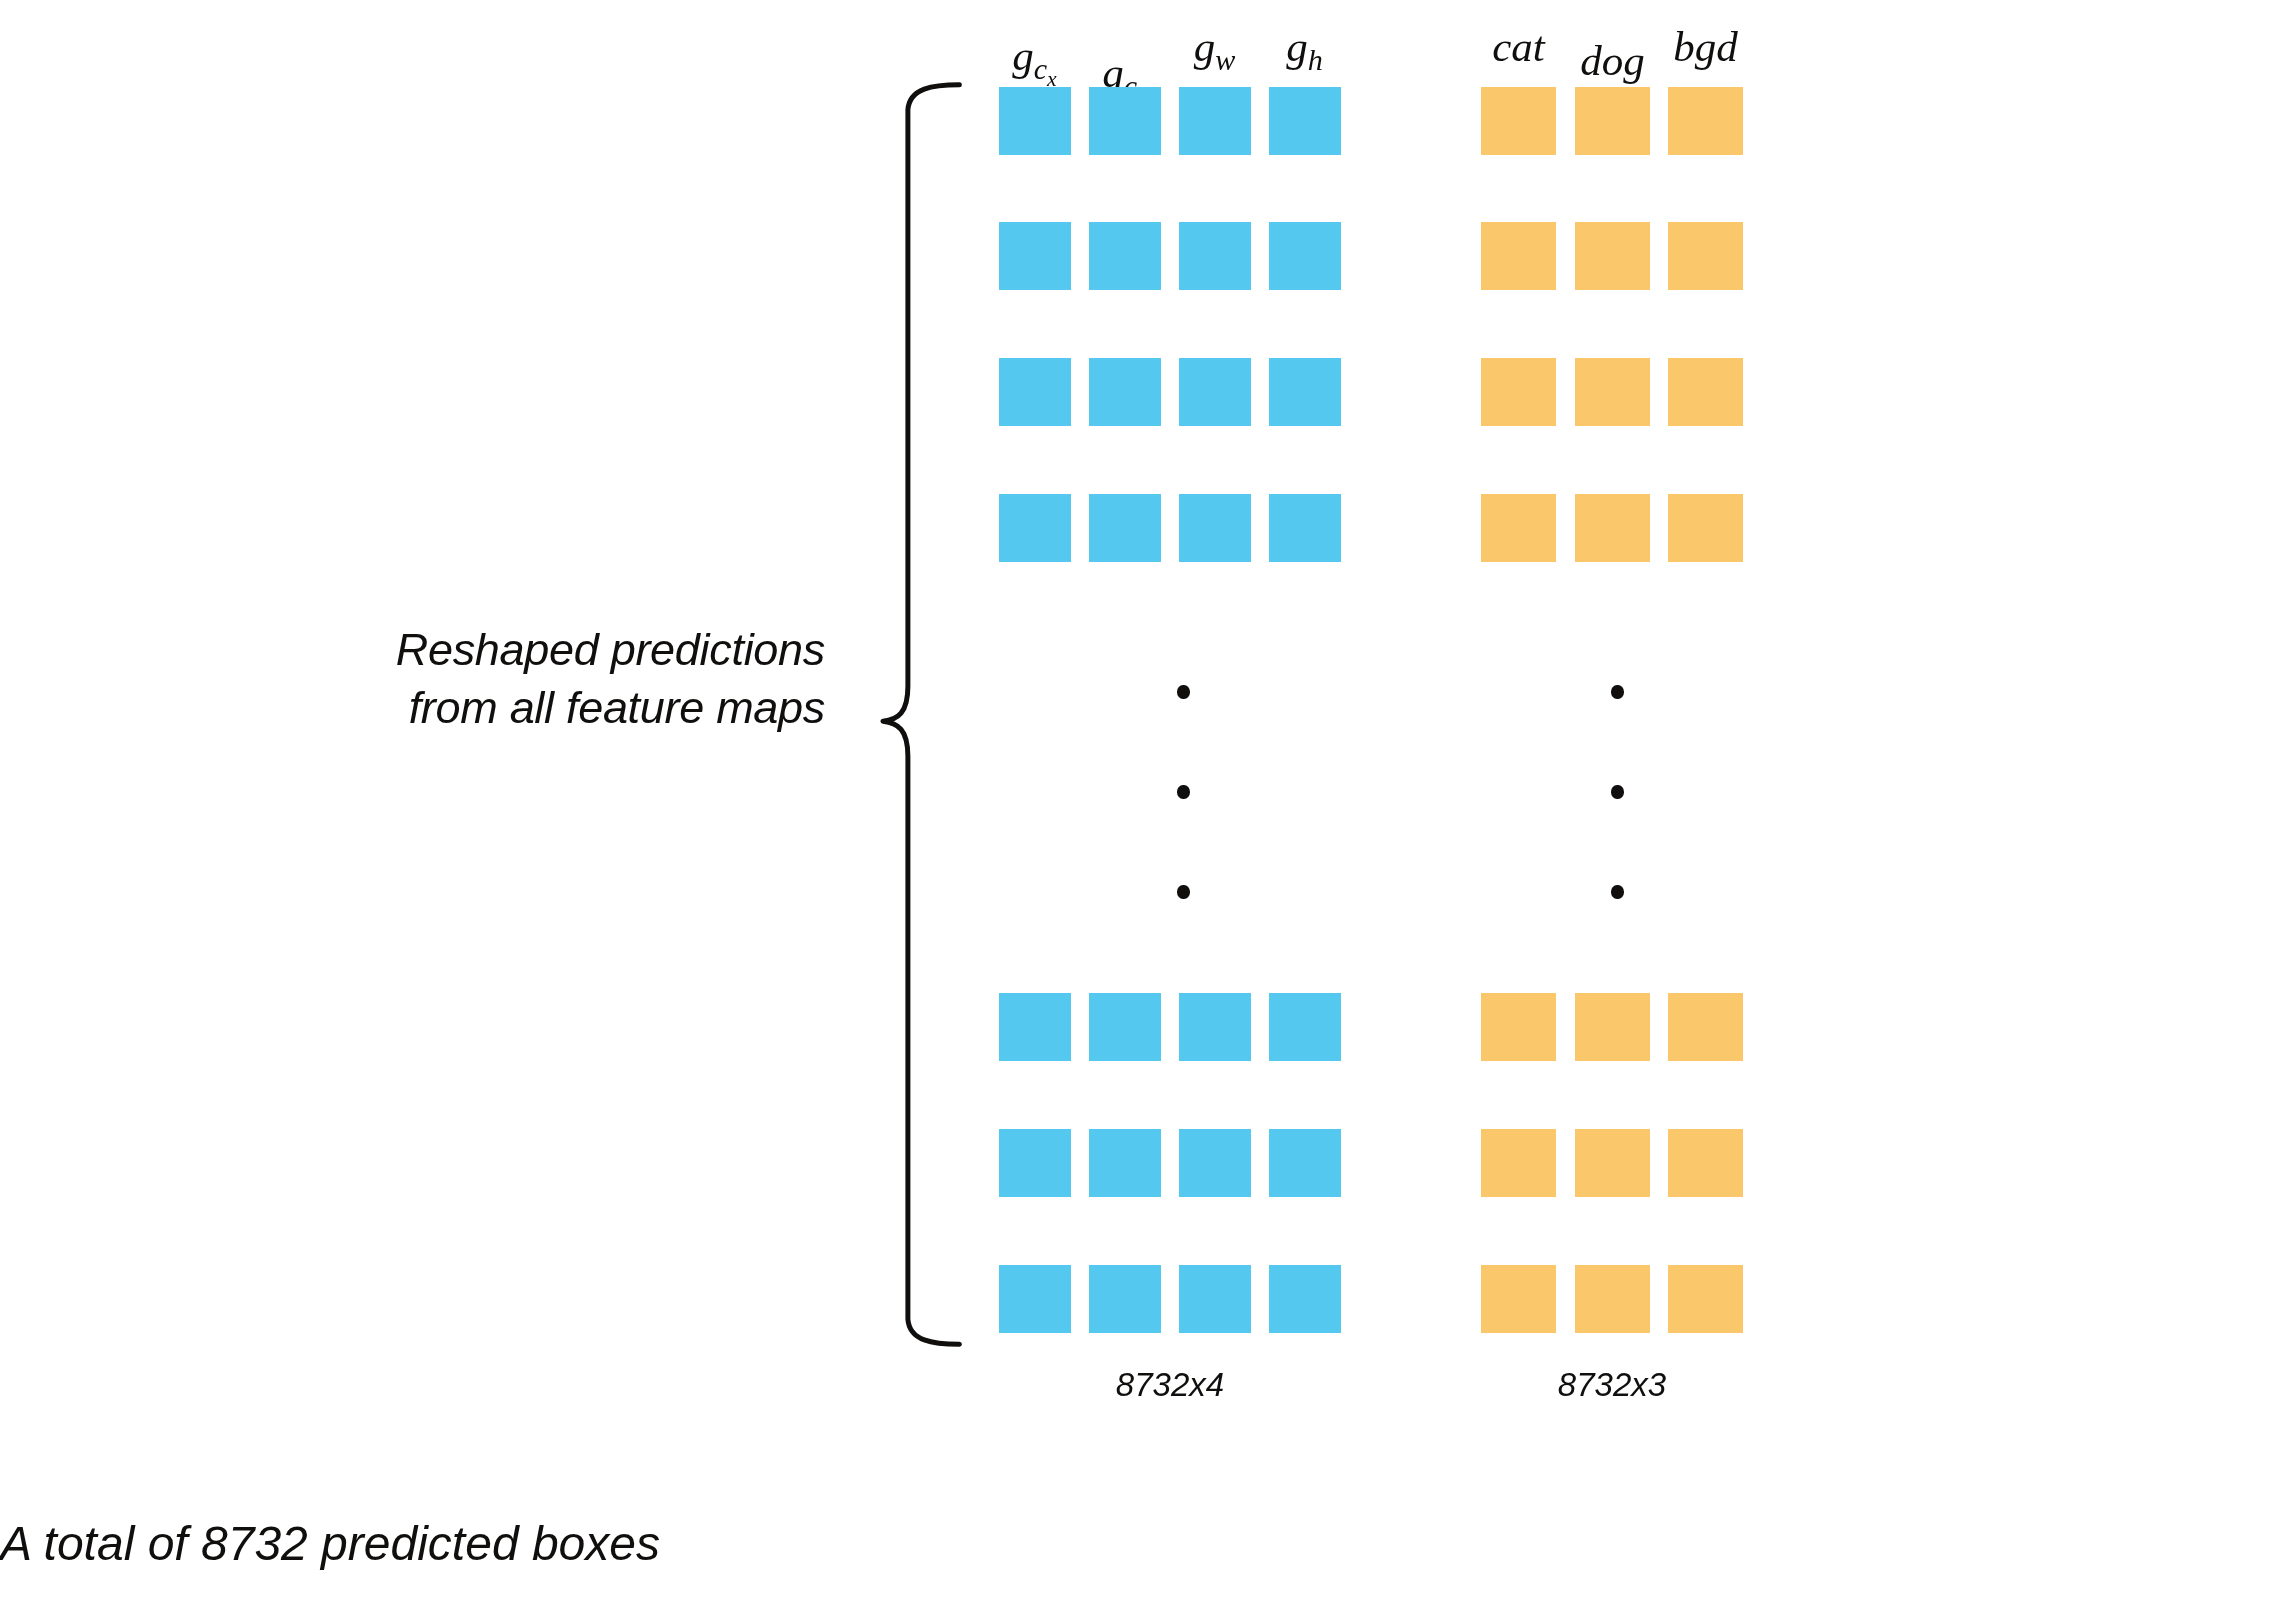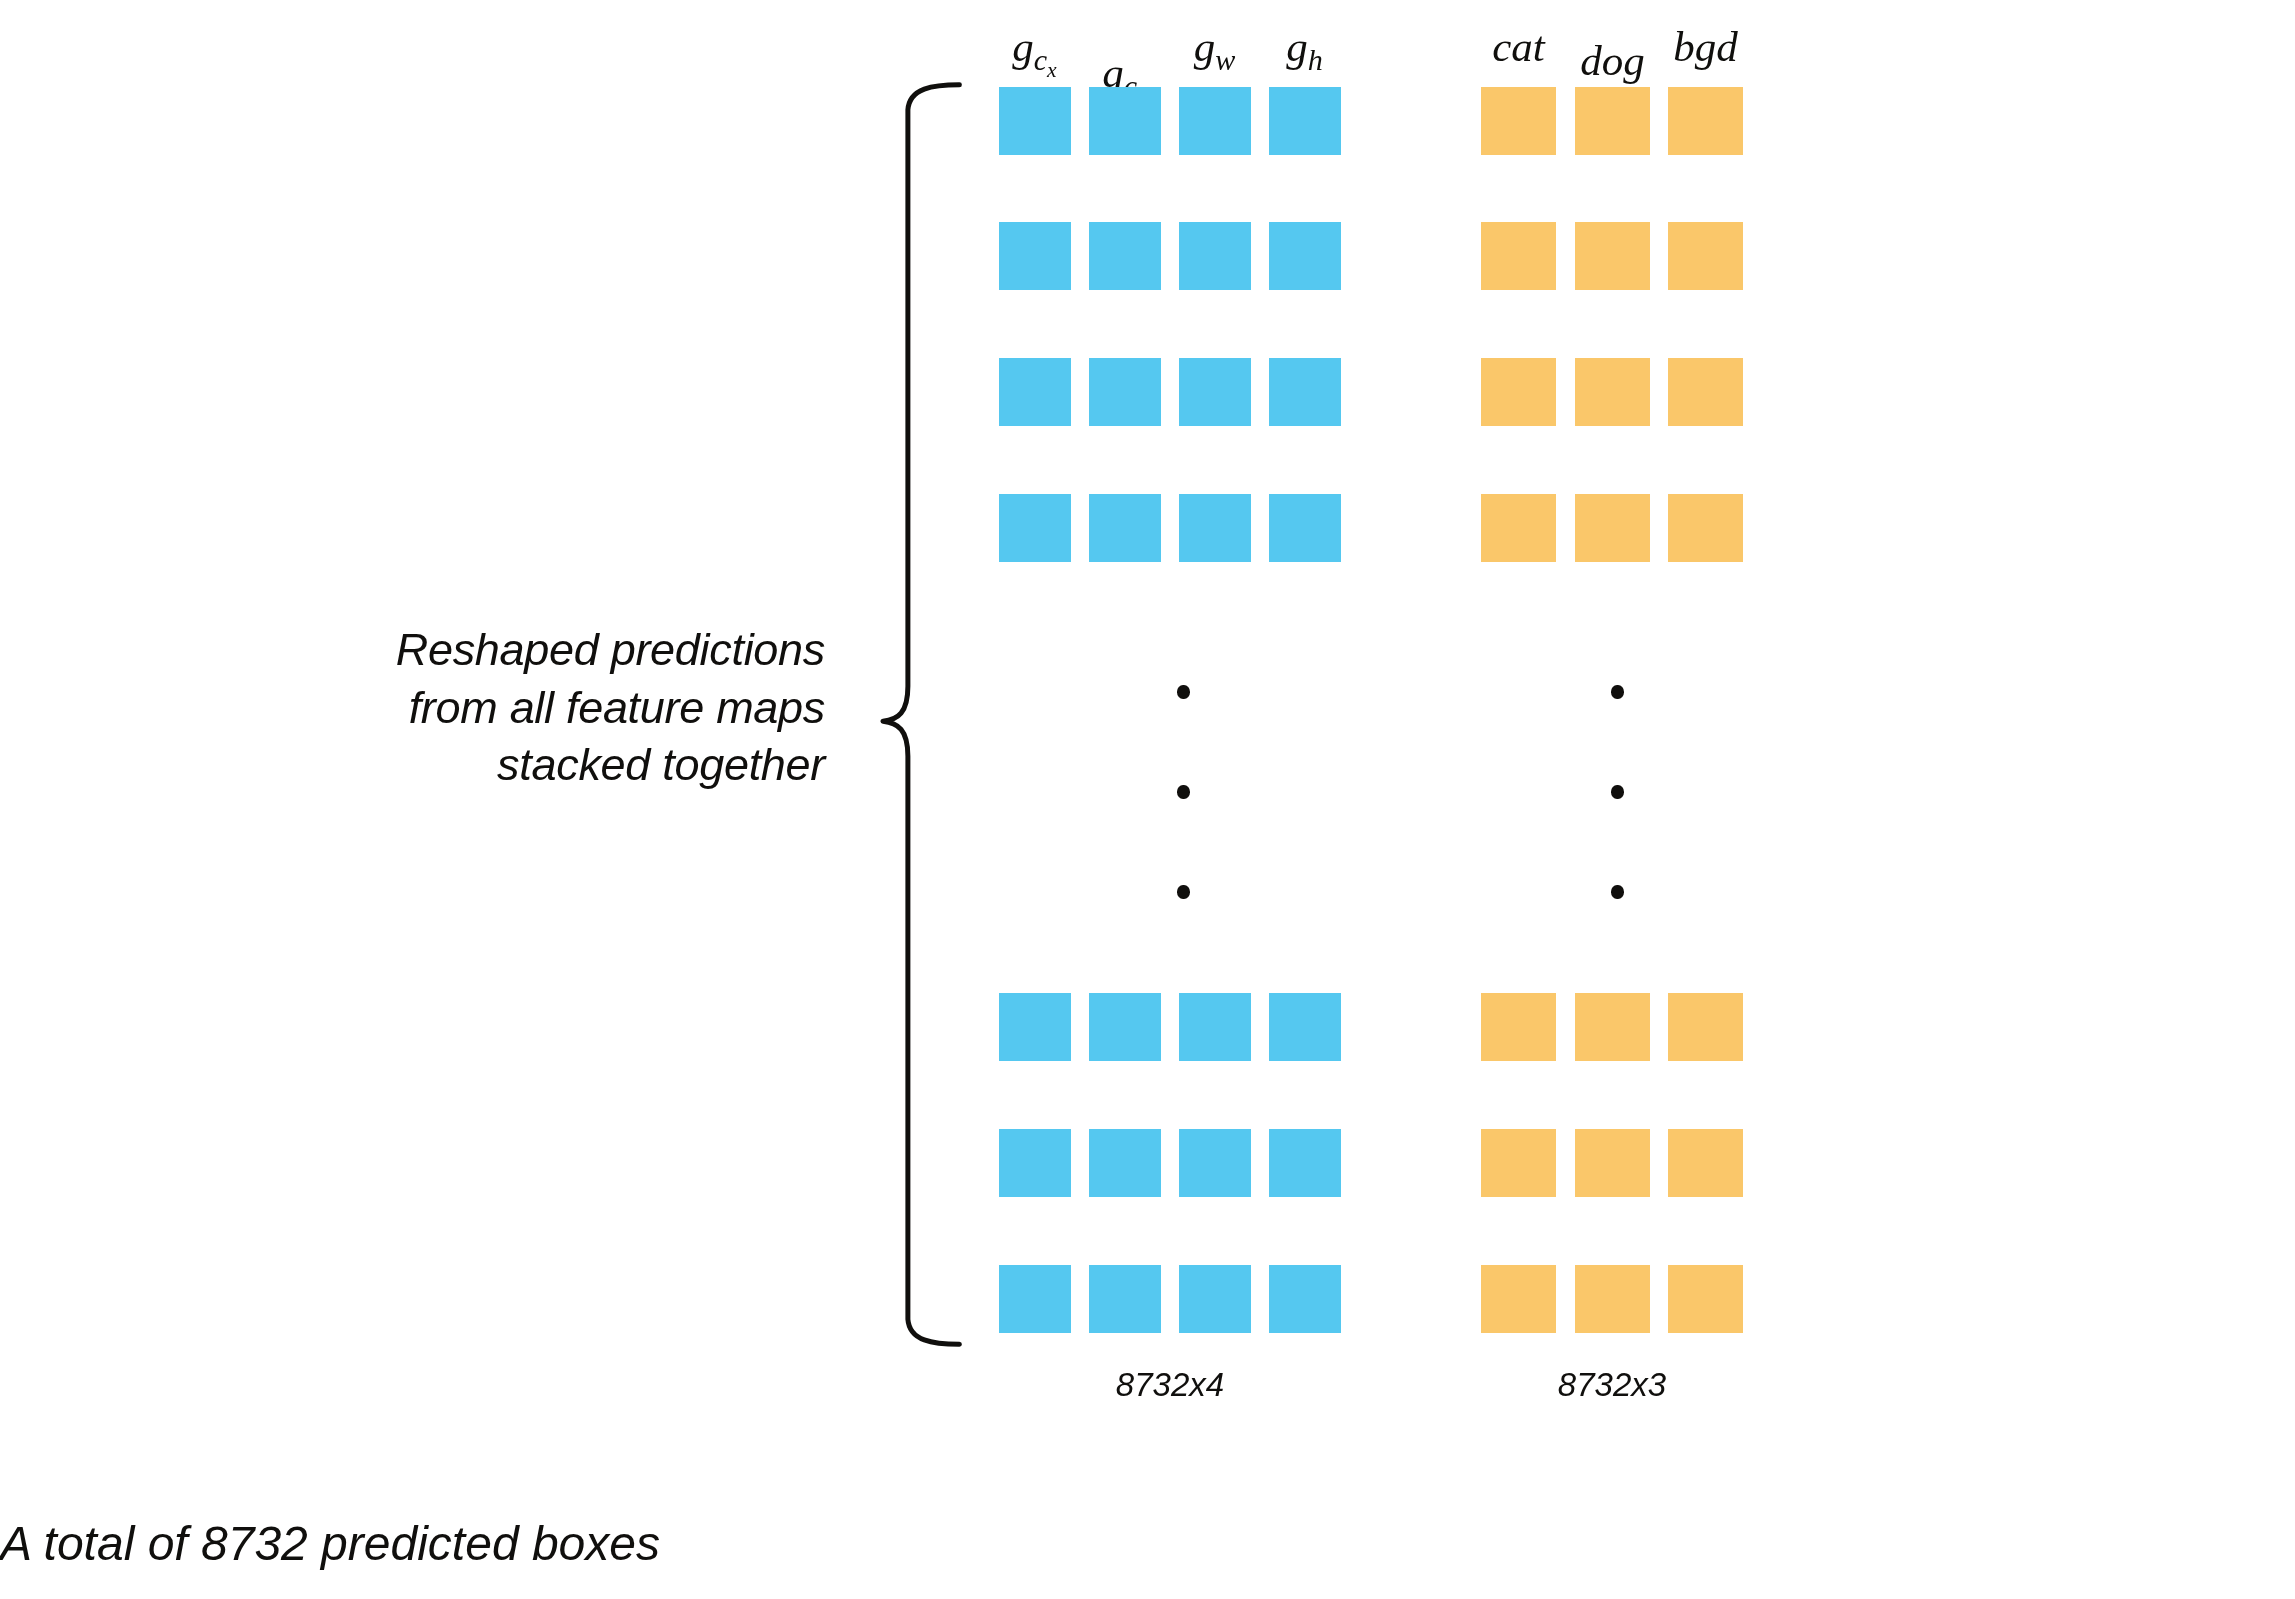--- a/index.html
+++ b/index.html
@@ -104,21 +104,21 @@
     font-size: 48px;
     color: #100f0d;
     white-space: nowrap;
   }
 </style>
 </head>
 <body>
 
 <div id="canvas">
 
-  <div class="col-label" style="left:978px; top:25px; width:113px;">
+  <div class="col-label" style="left:978px; top:34px; width:113px;">
     <span>g</span><span class="sub"><span>c</span><span class="sub2">x</span></span>
   </div>
   <div class="col-label" style="left:1068px; top:25px; width:113px;margin-top:26px;">
     <span>g</span><span class="sub"><span>c</span><span class="sub2">y</span></span>
   </div>
   <div class="col-label" style="left:1158px; top:25px; width:113px;">
     <span>g</span><span class="sub"><span>w</span></span>
   </div>
   <div class="col-label" style="left:1248px; top:25px; width:113px;">
     <span>g</span><span class="sub"><span>h</span></span>
@@ -197,21 +197,20 @@
              L 42 736
              C 42 768, 30 776, 12 778
              C 30 780, 42 788, 42 820
              L 42 1496
              C 44 1522, 72 1526, 104 1526" fill="none" stroke="#100f0d" stroke-width="6" stroke-linecap="round" stroke-linejoin="round"></path>
   </svg>
 
   <div id="side-caption">
     <div>Reshaped predictions</div>
     <div>from all feature maps</div>
-    <div>stacked together</div>
   </div>
 
   <div class="dim-caption" style="left:999px; top:1366px; width:342px;">8732x4</div>
   <div class="dim-caption" style="left:1481px; top:1366px; width:262px;">8732x3</div>
 
   <div id="bottom-caption">A total of 8732 predicted boxes</div>
 
 </div>
 
 

